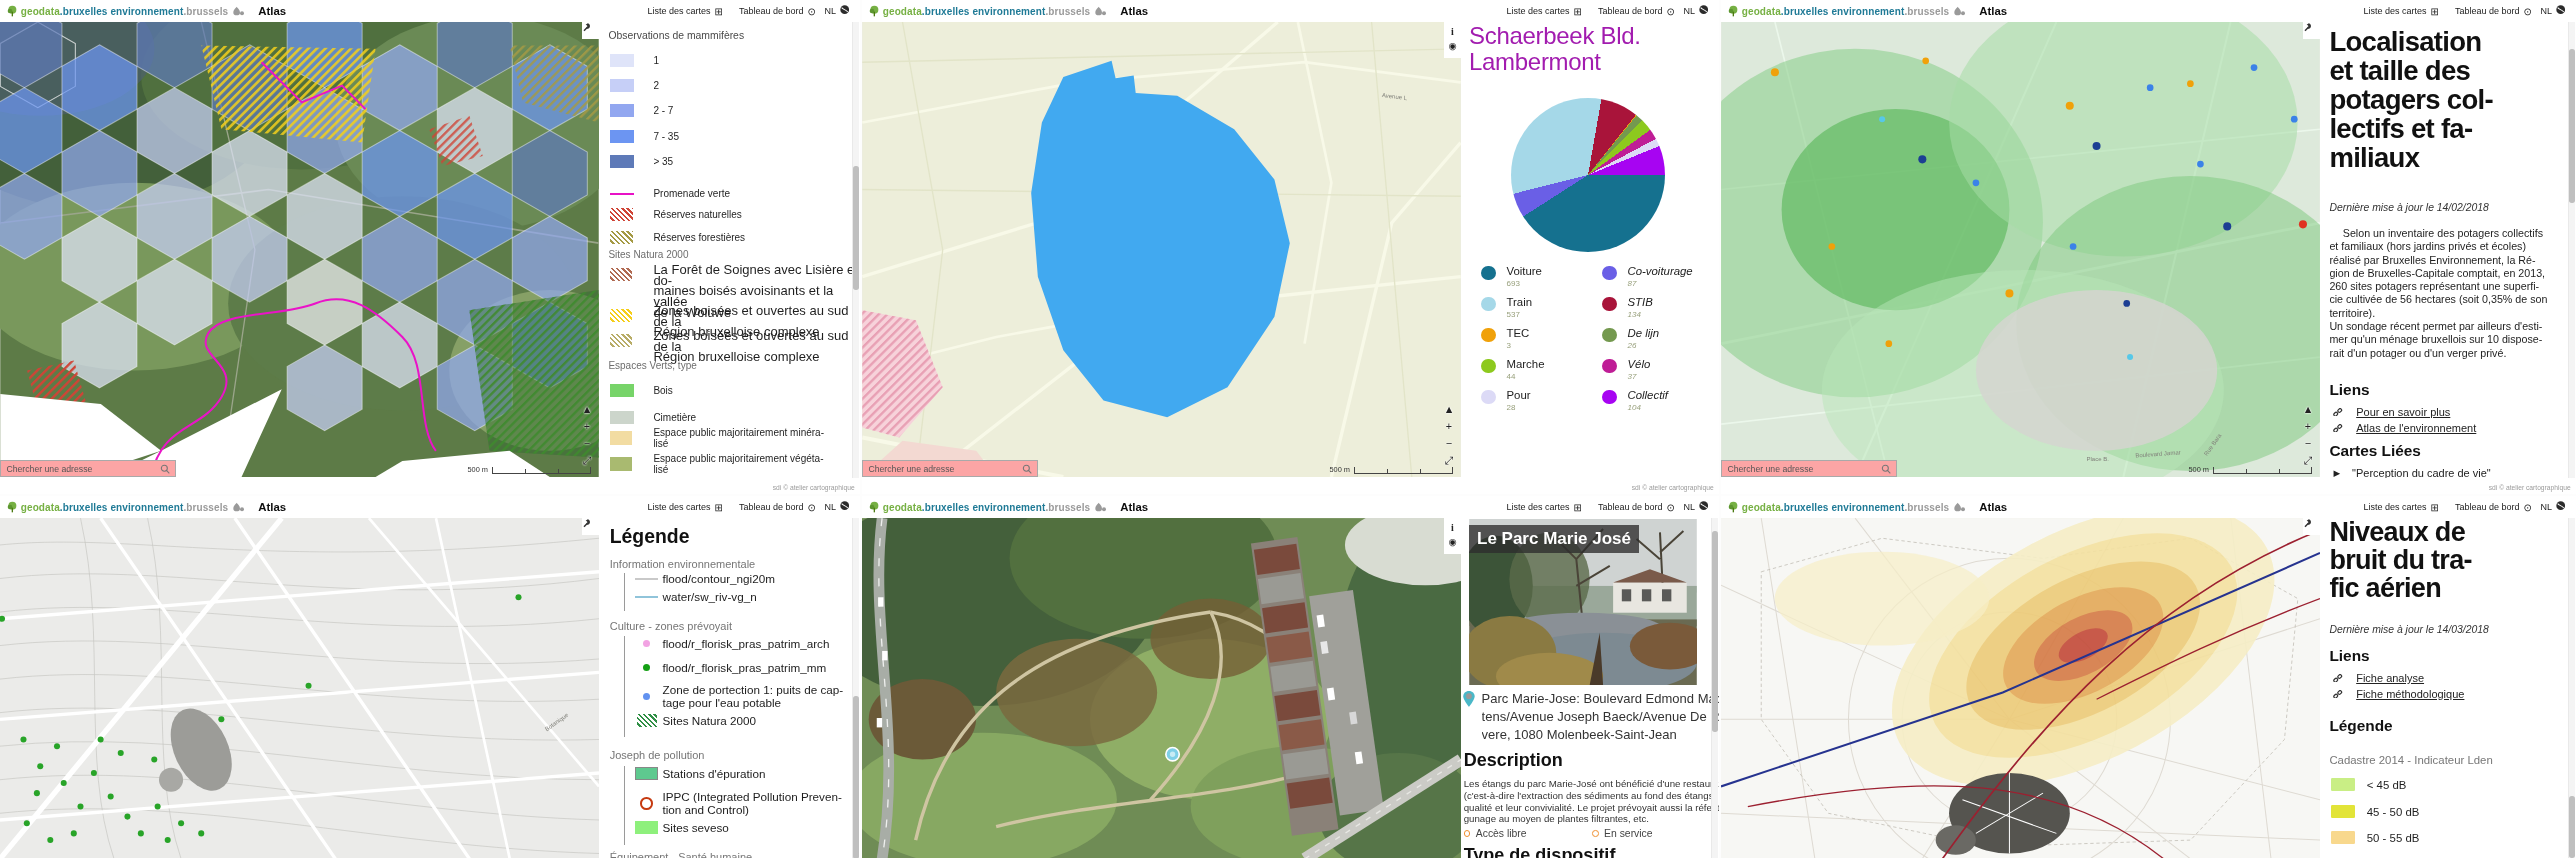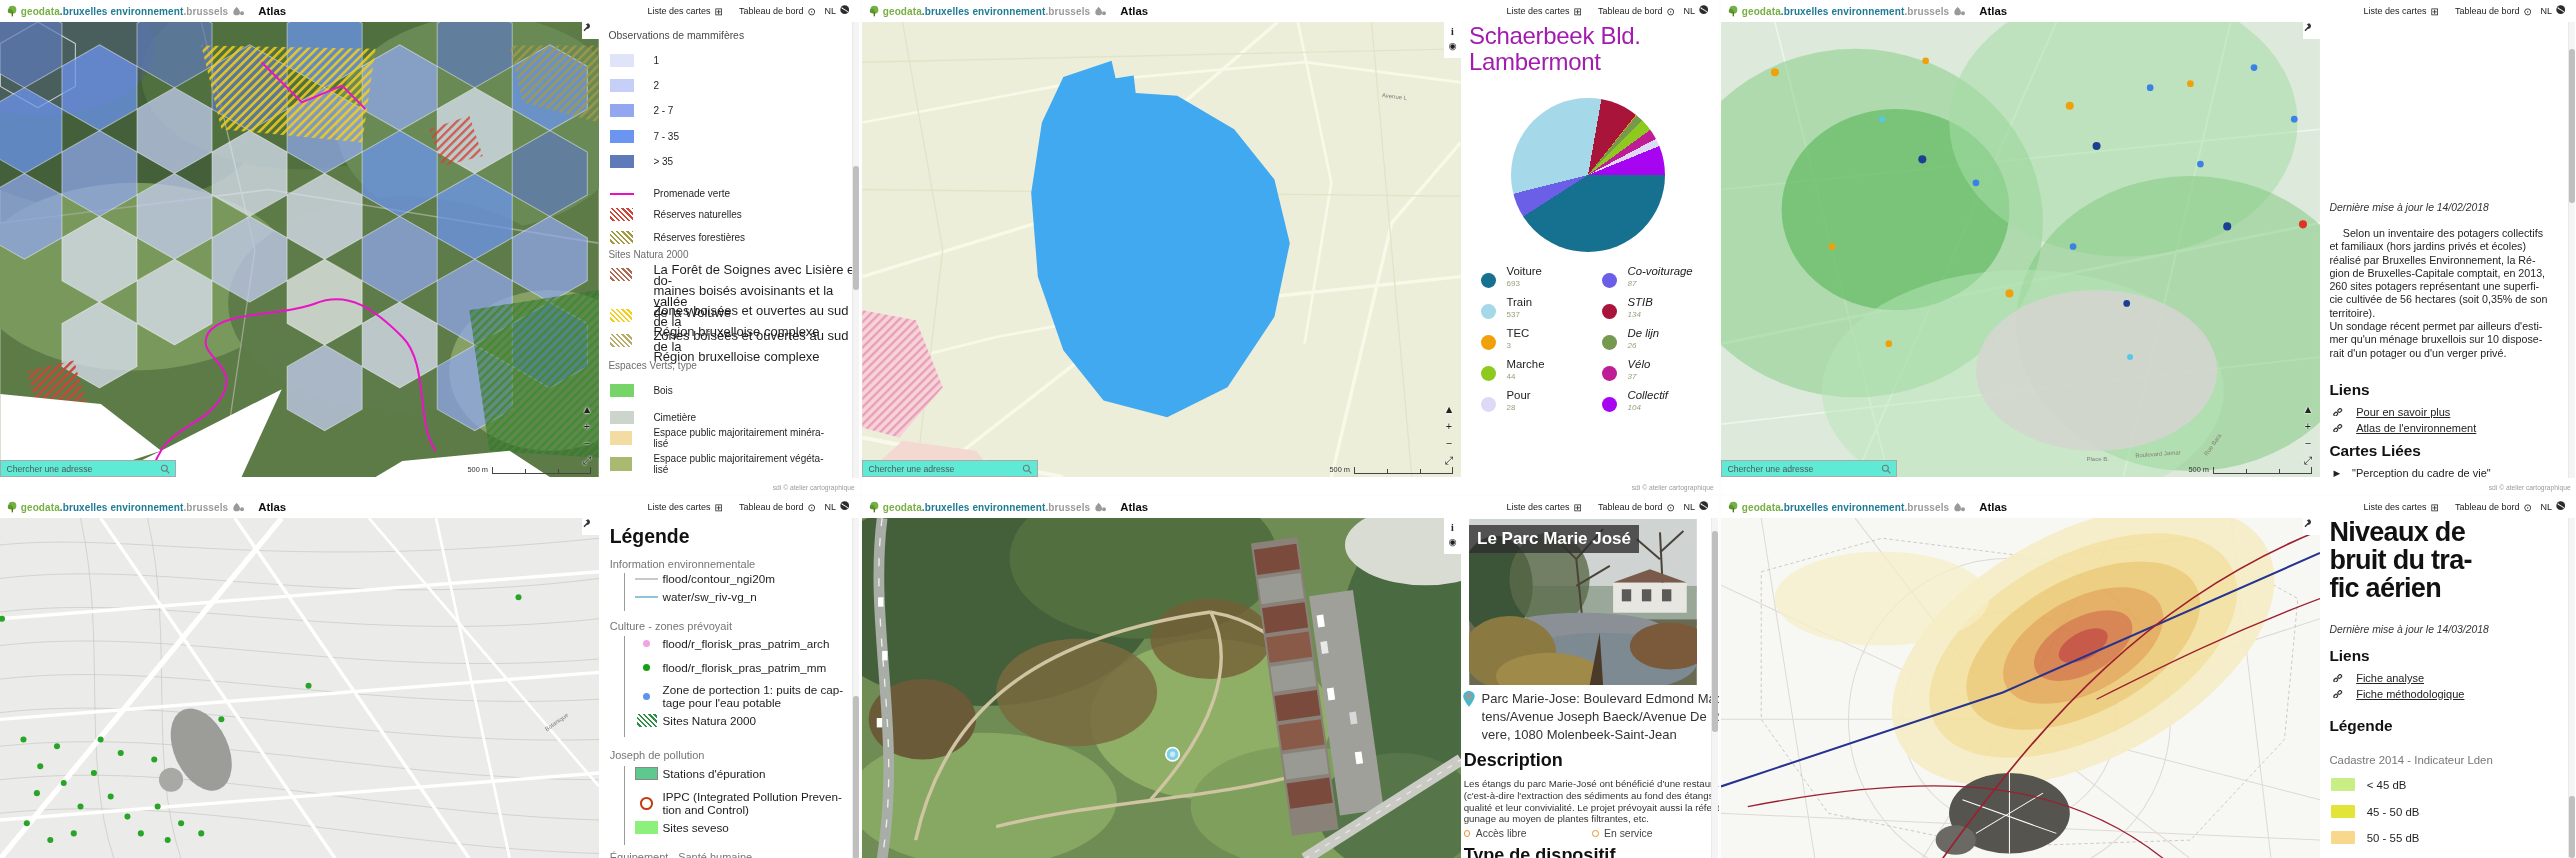--- a/index.html
+++ b/index.html
@@ -18,21 +18,21 @@
   .nav{position:absolute;top:0;height:22px;display:flex;align-items:center;font-size:9px;color:#222;white-space:nowrap;}
   .nav .ic{margin-left:4px;font-size:10px;color:#222;}
   .nav-list{right:137px;}
   .nav-dash{right:44px;}
   .nav-lang{right:10.7px;}
   
   .map{position:absolute;left:0;top:22px;width:599px;overflow:hidden;background:#e9e9e6;}
   .row1 .map{height:455px;}
   .row2 .map{height:341px;}
   .map svg{display:block;}
-  .searchbox{position:absolute;left:0;bottom:0;width:176px;height:17px;background:#5eead4;border:0.7px solid #a9a9a9;box-sizing:border-box;display:flex;align-items:center;padding:0 5.4px;font-size:8.7px;color:#555;justify-content:space-between;}
+  .searchbox{position:absolute;left:0;bottom:0;width:176px;height:17px;background:#fca5a5;border:0.7px solid #a9a9a9;box-sizing:border-box;display:flex;align-items:center;padding:0 5.4px;font-size:8.7px;color:#555;justify-content:space-between;}
   .searchbox .mg{margin-left:auto;}
   .scalebar{position:absolute;right:8px;bottom:3.4px;display:flex;align-items:flex-end;font-size:7.4px;color:#333;}
   .scalebar .txt{margin-right:4px;}
   .sline{position:relative;width:99px;height:6px;border-bottom:1px solid #444;}
   .sline i{position:absolute;bottom:0;width:1px;background:#444;}
   .sline i:nth-child(1){left:0;height:6px;}
   .sline i:nth-child(2){left:33px;height:3.4px;}
   .sline i:nth-child(3){left:66px;height:3.4px;}
   .sline i:nth-child(4){right:0;height:6px;}
   .mapctrl{position:absolute;right:5.4px;top:379px;width:13.4px;text-align:center;color:#222;}
@@ -60,21 +60,21 @@
   .lrow .swh{width:23px;height:13.4px;margin-right:20px;flex:none;}
   .sect{left:9.4px;font-size:10px;color:#6e6e6e;}
   .nrow{left:11.4px;display:flex;}
   .nrow .swh{width:21.5px;height:13.4px;margin-right:21.5px;flex:none;margin-top:2.7px;}
   .nrow .lbl{font-size:13px;line-height:10.7px;color:#1f1f1f;}
   
   .p2-title{left:8px;top:1.3px;font-size:24px;line-height:25.5px;font-weight:300;color:#a21caf;white-space:pre-line;letter-spacing:-0.3px;}
   .pie{left:50px;top:76px;width:154px;height:154px;border-radius:50%;}
   .plegcol{top:243px;width:119px;}
   .plegcol.c1{left:20px;} .plegcol.c2{left:141px;font-style:italic;}
-  .pleg{display:flex;margin-bottom:8px;min-height:23px;align-items:flex-end;}
+  .pleg{display:flex;margin-bottom:8px;min-height:23px;}
   .pleg .dot{width:14.8px;height:14.8px;border-radius:50%;margin-right:10.7px;margin-top:0.7px;flex:none;}
   .pleg .nm{font-size:11.4px;color:#222;line-height:12.7px;}
   .pleg .vl{font-size:8px;color:#98a07c;margin-top:1.3px;}
   
   .bigtitle{left:9.4px;right:9.4px;font-size:27.5px;line-height:29px;font-weight:800;color:#111;white-space:pre-line;letter-spacing:-0.7px;}
   .updated{left:9.4px;font-size:10.4px;font-style:italic;color:#333;}
   .bodytxt{left:9.4px;right:10.7px;font-size:10.7px;line-height:13.3px;color:#1e1e1e;white-space:pre-line;text-indent:13.4px;}
   .h2{left:9.4px;font-size:15.4px;font-weight:800;color:#111;}
   .linkrow{left:13.4px;display:flex;align-items:center;font-size:11px;color:#222;}
   .linkrow svg{margin-right:13.4px;flex:none;}
@@ -631,20 +631,25 @@
       <div>−</div>
       <div>⤢</div>
     </div>
     <div class="cornerbox tools">
           <svg width="10" height="10" viewBox="0 0 15 15">
             <use href="#wrench-icon"></use>
           </svg>
         </div>
   </div>
   <div class="side">
+    <div class="abs bigtitle" style="top:4.7px">Localisation
+et taille des
+potagers col-
+lectifs et fa-
+miliaux</div>
     <div class="abs updated" style="top:180px">Dernière mise à jour le  14/02/2018</div>
     <div class="abs bodytxt" style="top:205px">Selon un inventaire des potagers collectifs
 et familiaux (hors jardins privés et écoles)
 réalisé par Bruxelles Environnement, la Ré-
 gion de Bruxelles-Capitale comptait, en 2013,
 260 sites potagers représentant une superfi-
 cie cultivée de 56 hectares (soit 0,35% de son
 territoire).
 Un sondage récent permet par ailleurs d'esti-
 mer qu'un ménage bruxellois sur 10 dispose-

